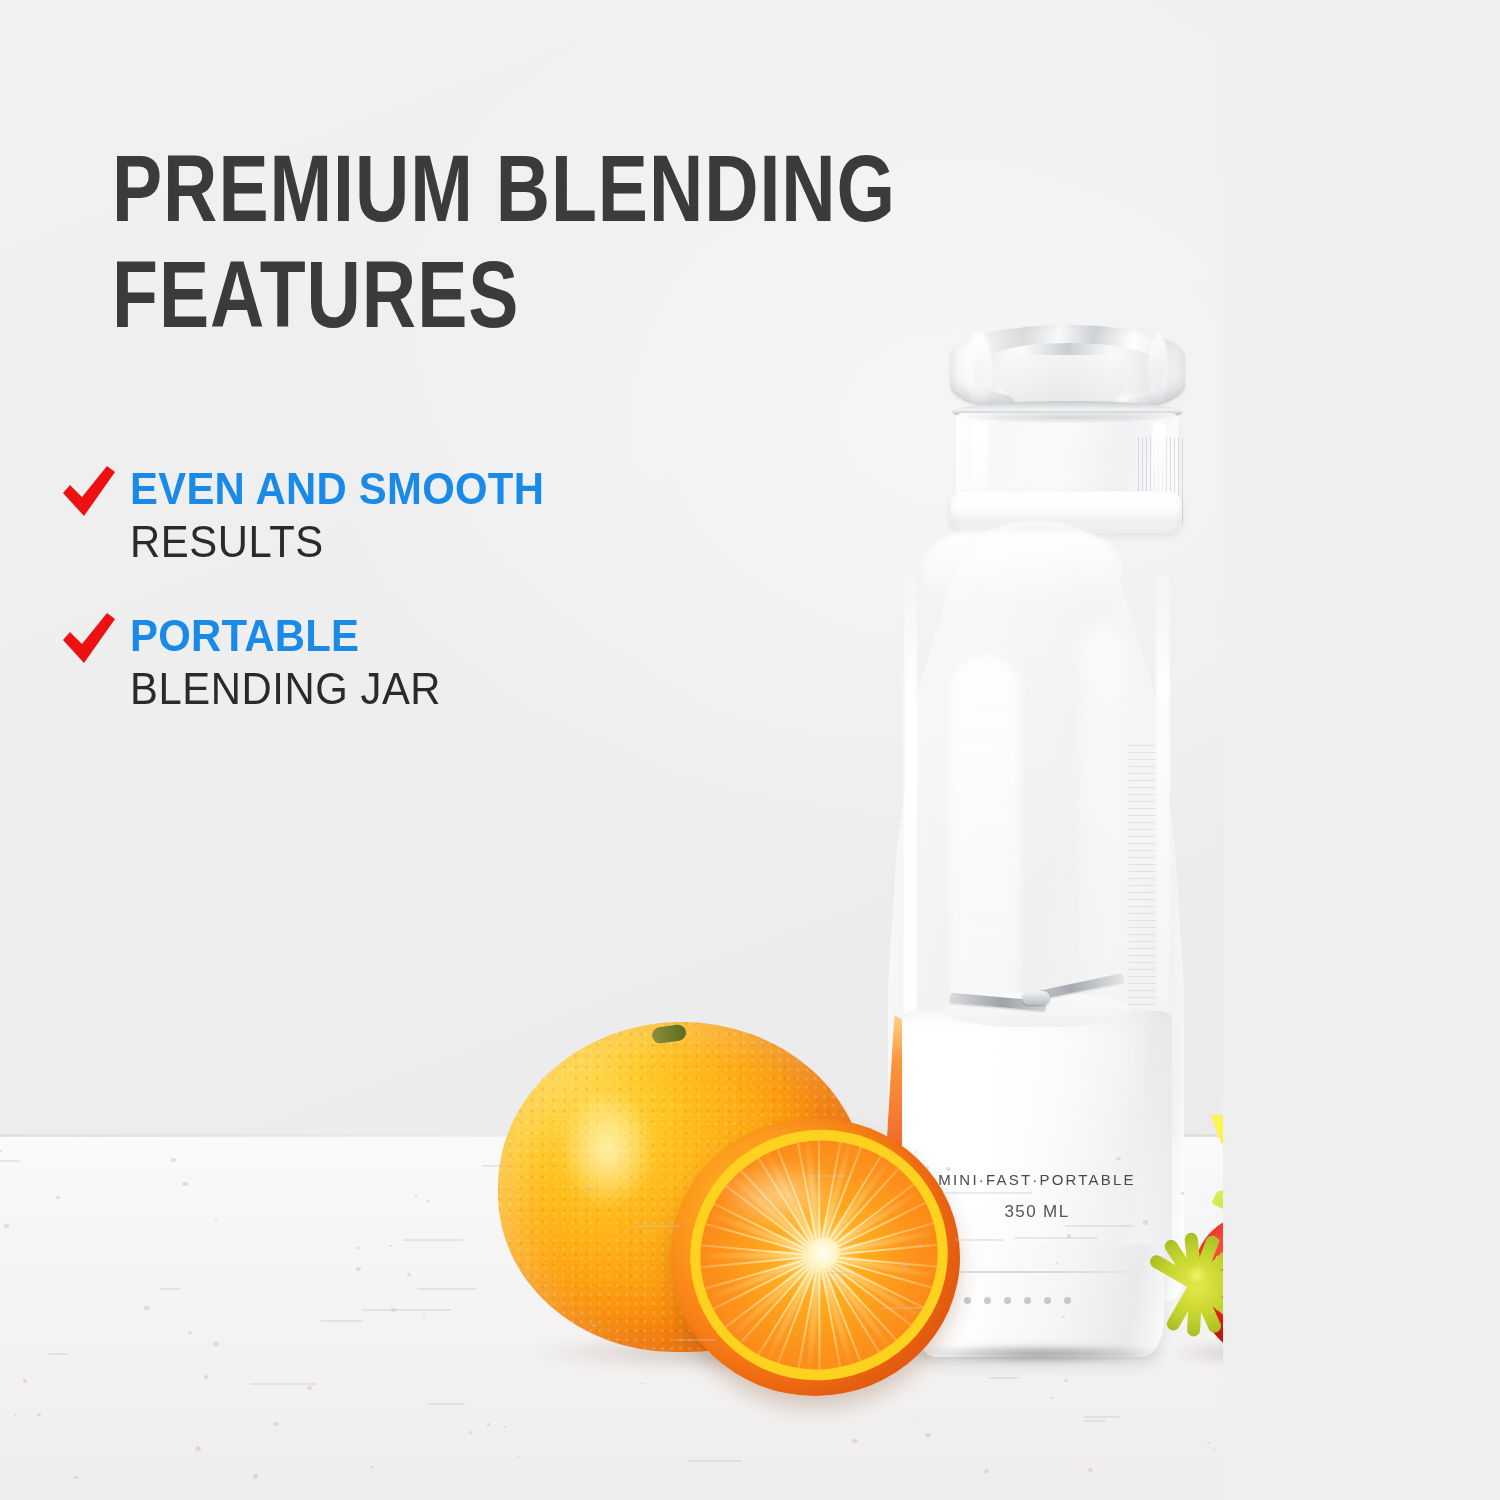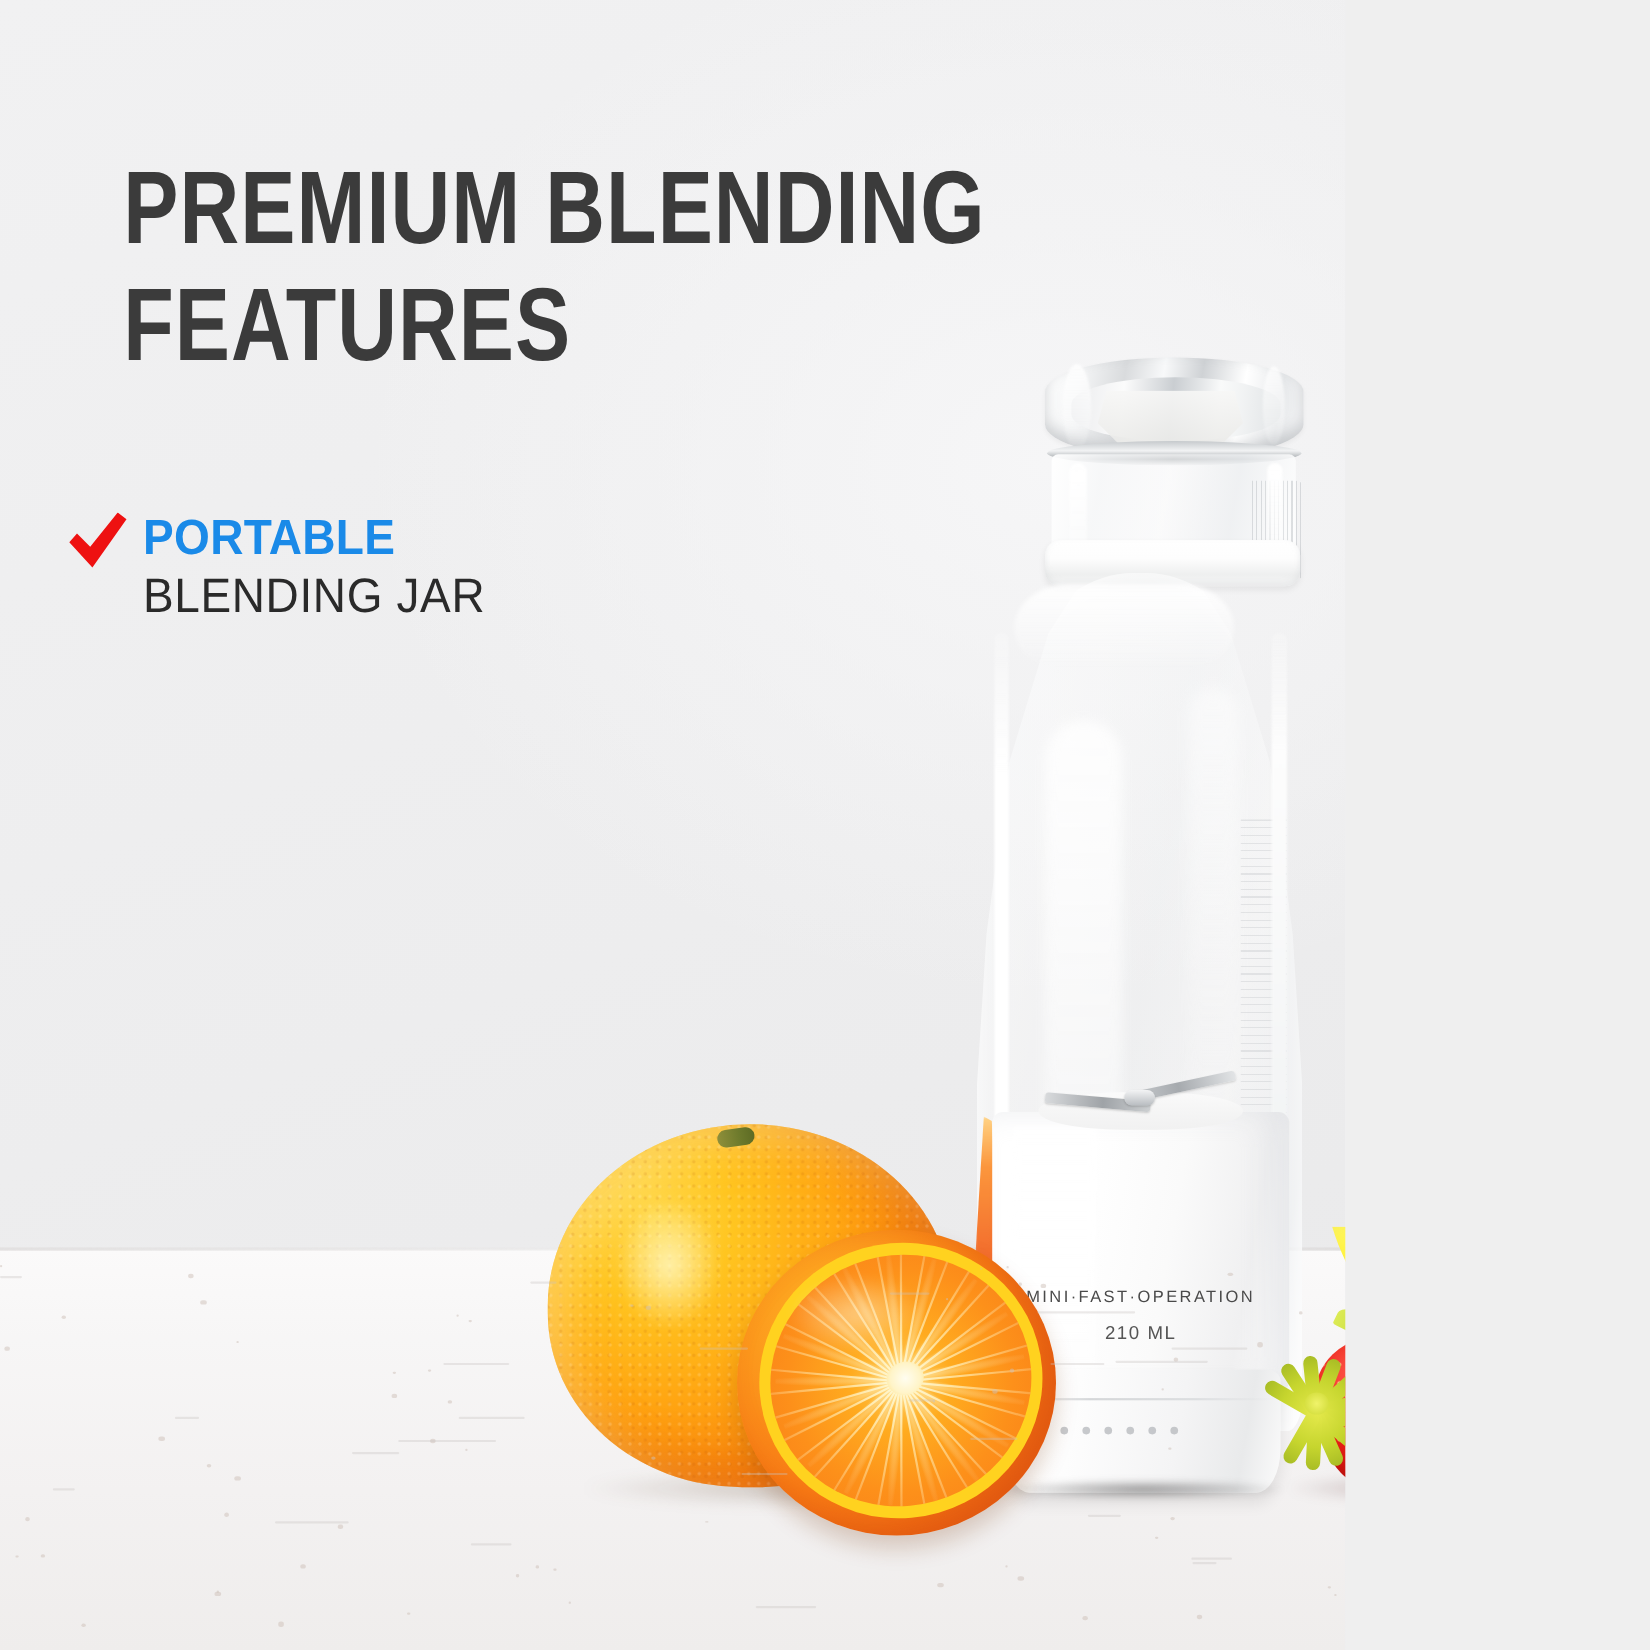--- a/index.html
+++ b/index.html
@@ -245,20 +245,27 @@
   <div class="counter"></div>
   <div class="counter-edge"></div>
 
   <div class="headline">PREMIUM BLENDING
 FEATURES</div>
 
   <div class="features">
 
 
 
+    <div class="feature">
+      <svg class="check" viewBox="0 0 58 52">
+        <path d="M3 27 L10 19 L22 31 L47 0 L55 6 L24 50 Z" fill="#ee1111"></path>
+      </svg>
+      <div class="f-title">EVEN AND SMOOTH</div>
+      <div class="f-sub">RESULTS</div>
+    </div>
 
     <div class="feature">
       <svg class="check" viewBox="0 0 58 52">
         <path d="M3 27 L10 19 L22 31 L47 0 L55 6 L24 50 Z" fill="#ee1111"></path>
       </svg>
       <div class="f-title">PORTABLE</div>
       <div class="f-sub">BLENDING JAR</div>
     </div>
   </div>
 
@@ -292,22 +299,22 @@
 
     <div class="jar-white"></div>
     <div class="jar-white-hl"></div>
 
     <div class="blade-base"></div>
     <div class="blade-l"></div>
     <div class="blade-r"></div>
     <div class="blade-hub"></div>
 
     <div class="label-wrap">
-      <div>MINI·FAST·OPERATION</div>
-      <div class="label-vol">210 ML</div>
+      <div>MINI·FAST·PORTABLE</div>
+      <div class="label-vol">350 ML</div>
     </div>
 
     <div class="base"></div>
     <div class="base-line"></div>
     <div class="dots">
       <i></i>
         <i></i>
         <i></i>
         <i></i>
         <i></i>

